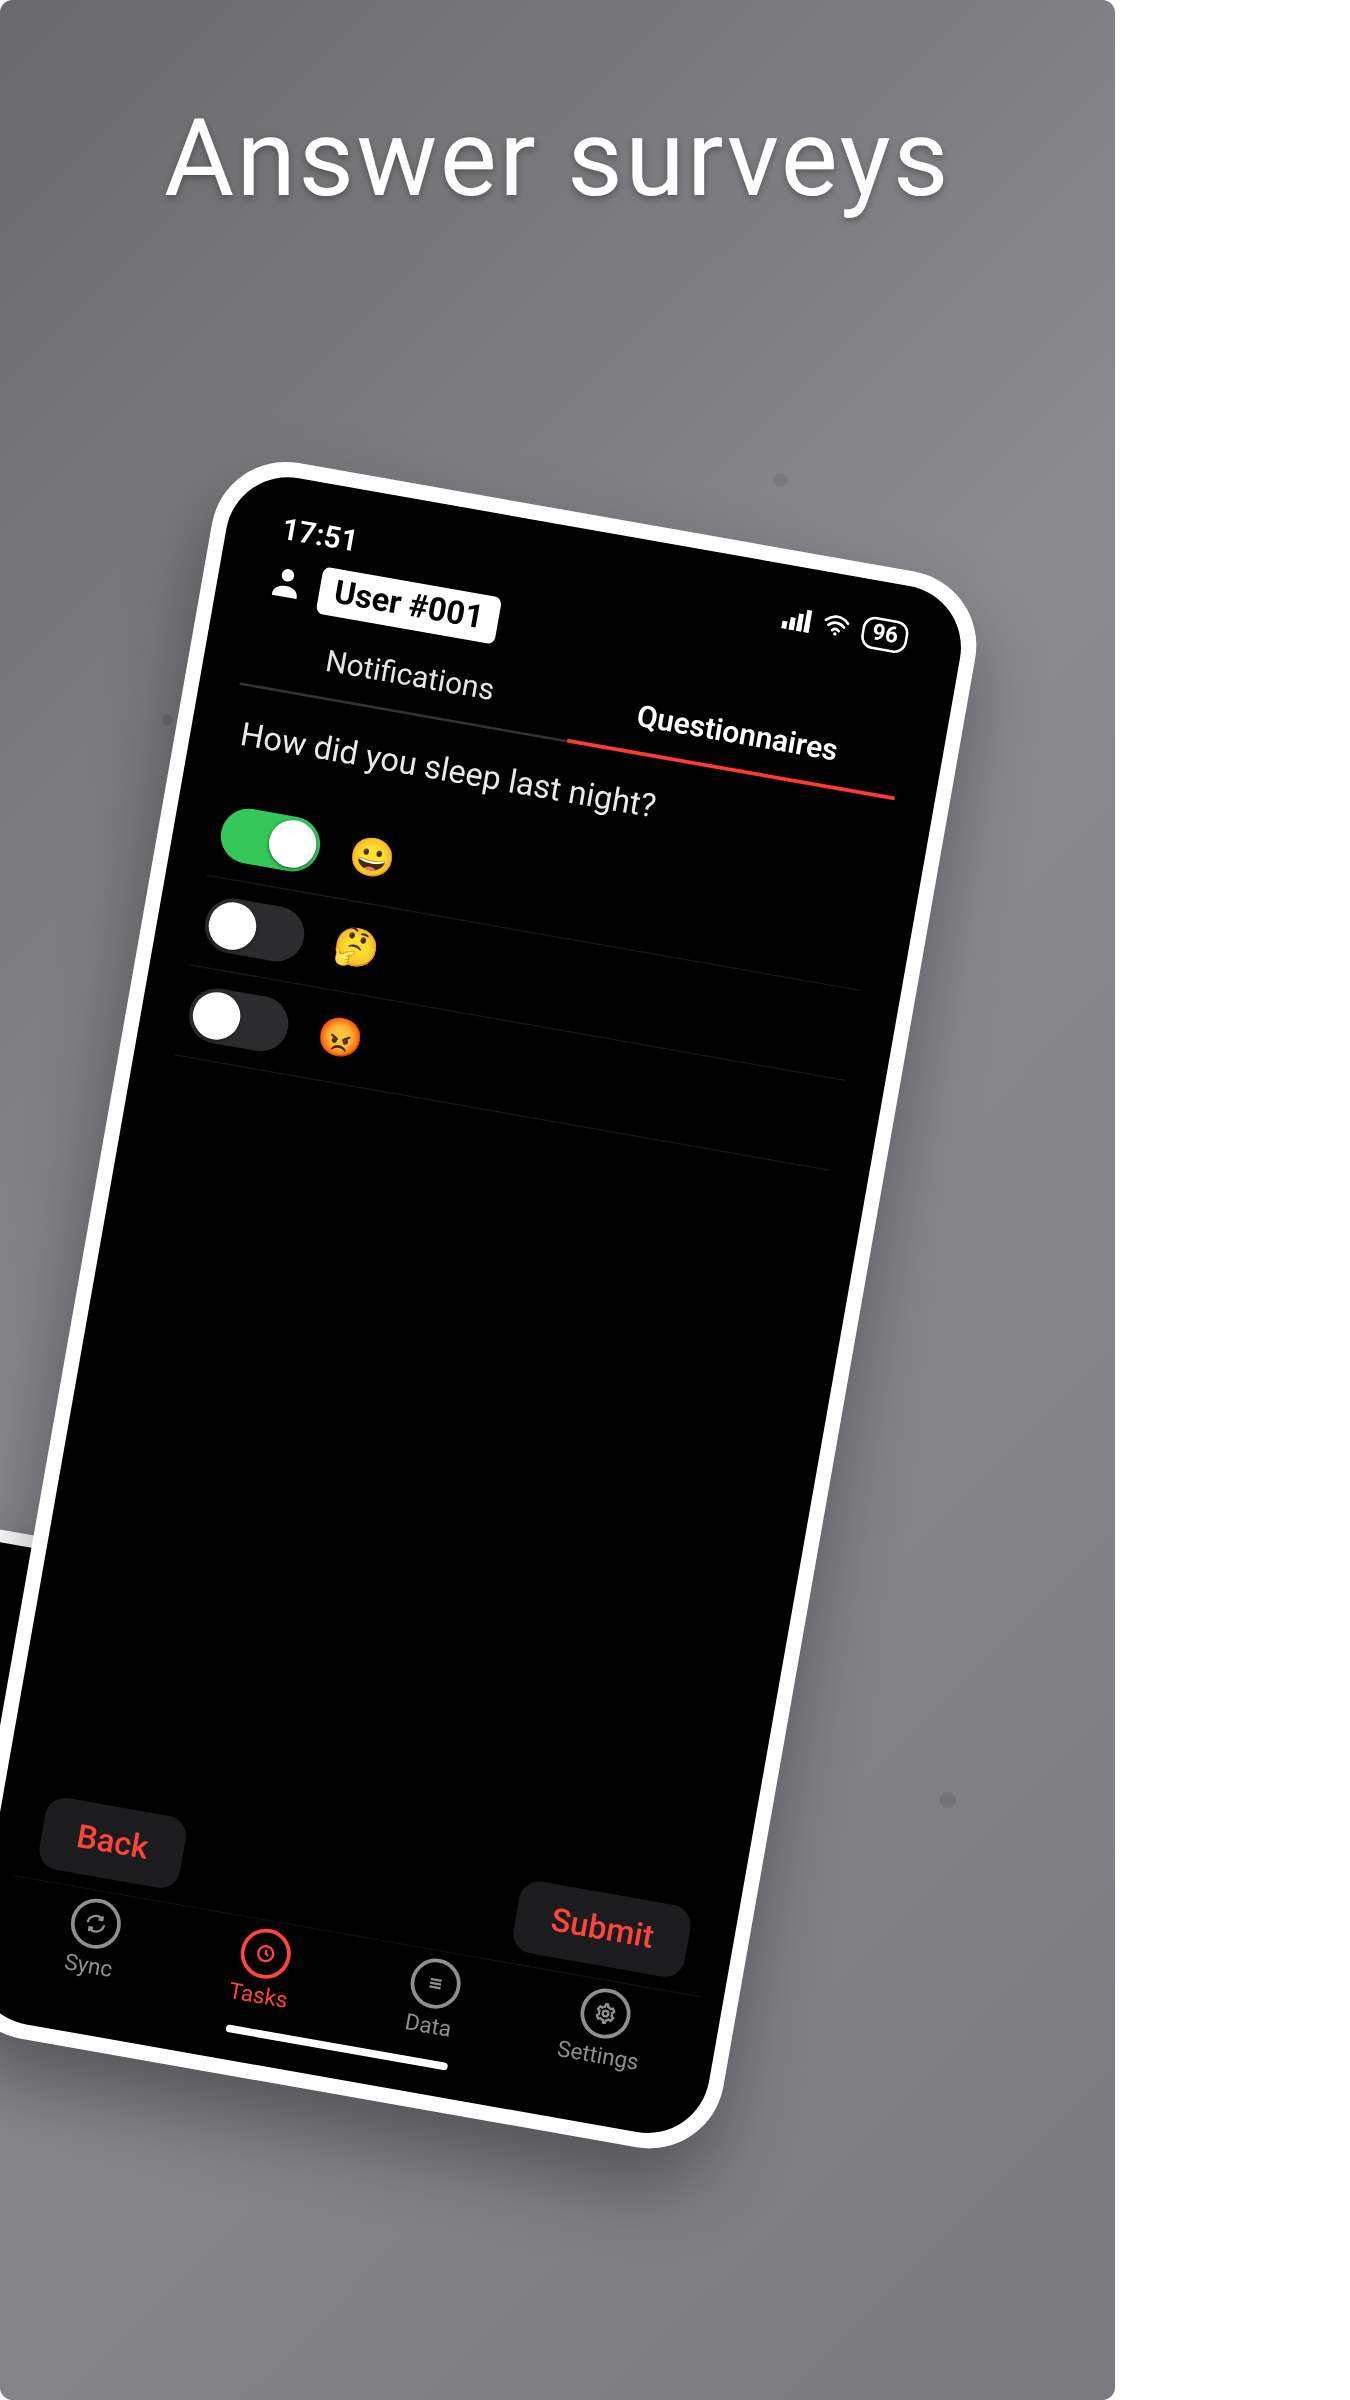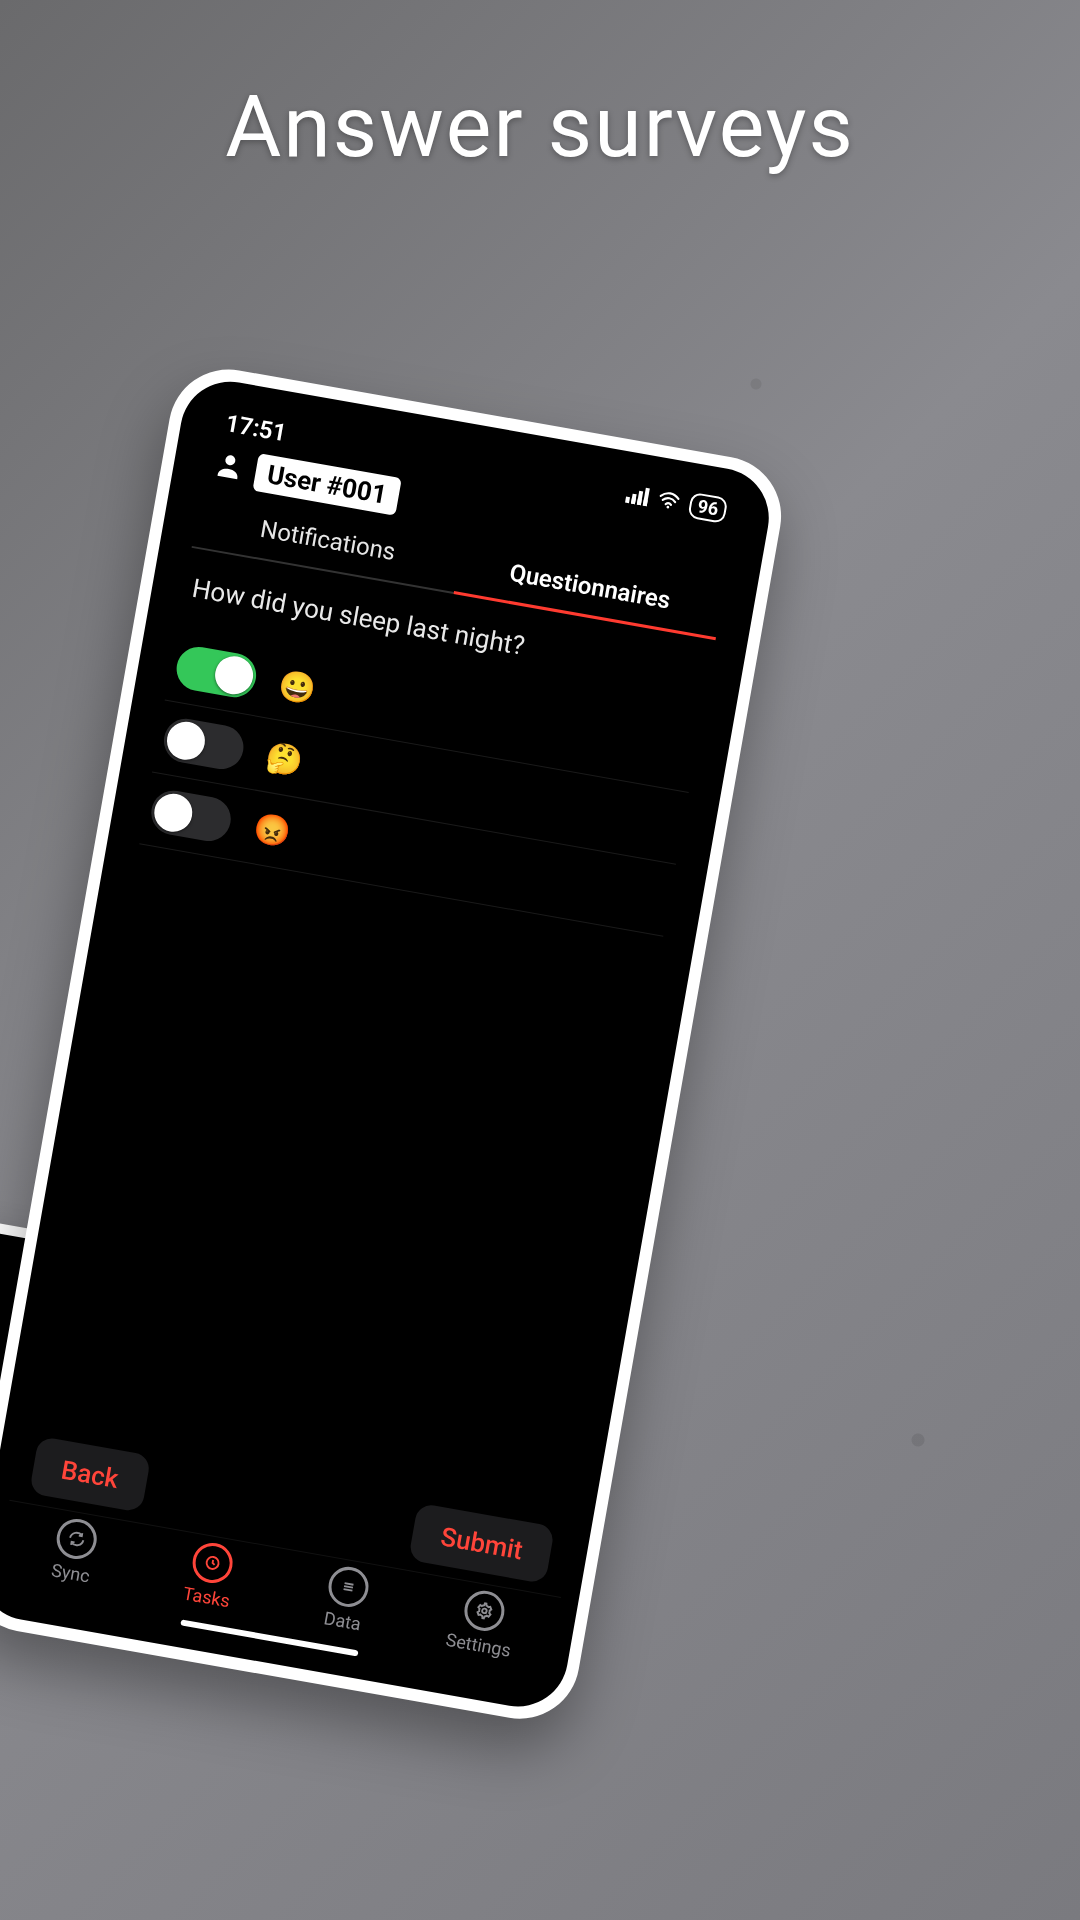--- a/index.html
+++ b/index.html
@@ -5,23 +5,24 @@
   html, body {
     margin: 0;
     padding: 0;
     width: 1080px;
     height: 1920px;
     overflow: hidden;
     font-family: -apple-system, BlinkMacSystemFont, "Segoe UI", Roboto, Helvetica, Arial, sans-serif;
   }
   .stage {
     position: relative;
-    width: 1080px;
+    width: 892px;
     height: 1920px;
     background: linear-gradient(135deg, #6a6a6c 0%, #8a8a8f 45%, #7a7a7f 100%);
+    border-radius: 10px;
   }
   .stage::before {
     content: "";
     position: absolute;
     inset: 0;
     background:
       radial-gradient(circle at 15% 30%, rgba(0,0,0,0.10) 0 4px, transparent 5px),
       radial-gradient(circle at 70% 20%, rgba(0,0,0,0.08) 0 5px, transparent 6px),
       radial-gradient(circle at 85% 75%, rgba(0,0,0,0.09) 0 6px, transparent 7px),
       radial-gradient(circle at 30% 80%, rgba(0,0,0,0.07) 0 4px, transparent 5px),

